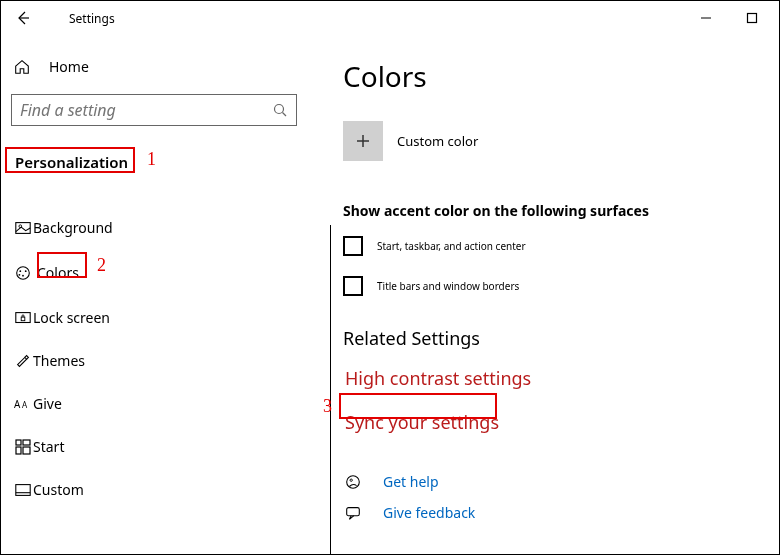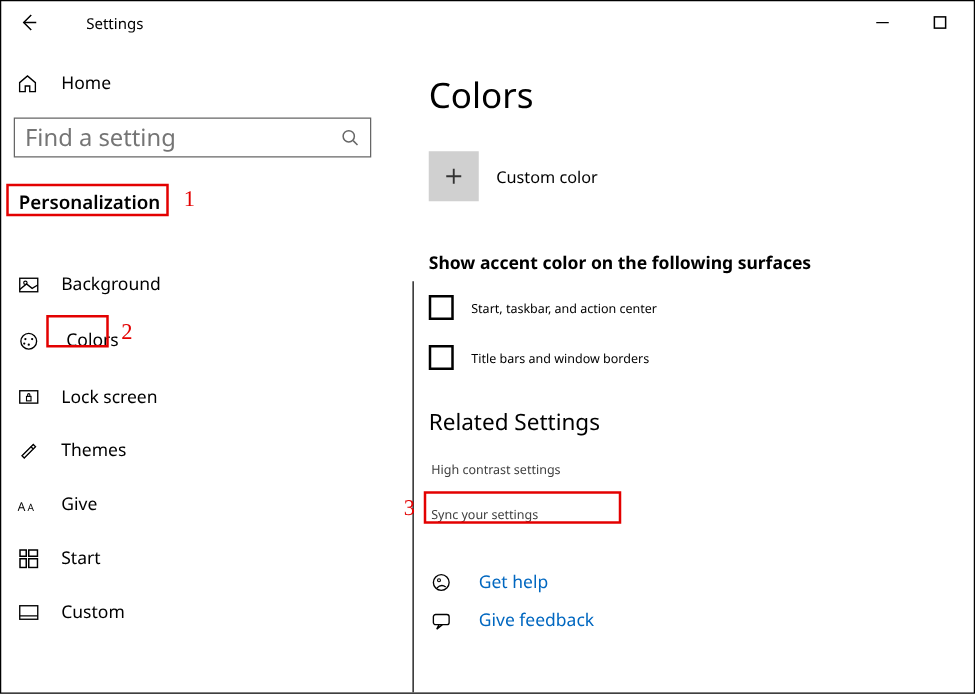--- a/index.html
+++ b/index.html
@@ -12,45 +12,45 @@
 .win-btn { width: 46px; height: 34px; display: flex; align-items: center; justify-content: center; cursor: pointer; }
 
 .content { display: flex; height: calc(100% - 34px); }
 
 .sidebar { width: 330px; padding: 16px 8px 0 8px; position: relative; }
 .home-row { display: flex; align-items: center; gap: 18px; padding: 6px 4px 18px 4px; cursor: pointer; }
 .home-row .icon { width: 18px; display: flex; justify-content: center; }
 .home-row span.label { font-size: 14px; }
 
 .search { border: 1px solid #666; height: 32px; width: 286px; margin-left: 2px; display: flex; align-items: center; padding: 0 8px; color: #555; font-size: 13px; position: relative; }
-.search input { border: none; outline: none; flex: 1; font-size: 19px; background: transparent; }
+.search input { border: none; outline: none; flex: 1; font-size: 16px; background: transparent; font-style: italic; }
 .search .search-icon { position: absolute; right: 8px; }
 
 .category { font-size: 15px; font-weight: 600; margin: 22px 0 0 0; padding: 4px 6px; display: inline-block; }
 
 .nav-list { margin-top: 30px; }
-.nav-item { display: flex; align-items: center; gap: 16px; padding: 12px 4px; cursor: pointer; font-size: 14px; position: relative; text-align: right; }
+.nav-item { display: flex; align-items: center; padding: 12px 4px; cursor: pointer; font-size: 14px; position: relative; text-align: right; }
 .nav-item .icon { width: 20px; display: flex; justify-content: center; color: #222; }
 .nav-item.active { background: transparent; }
 
 .divider-v { position: absolute; top: 190px; right: 0; bottom: 0; width: 1px; background: #000; }
 
 .main { flex: 1; padding: 22px 12px 0 12px; overflow: hidden; }
 .page-title { font-size: 28px; font-weight: 400; margin-bottom: 26px; }
 
 .swatch-row { display: flex; align-items: center; gap: 14px; margin-bottom: 40px; }
 .swatch { width: 40px; height: 40px; background: #d0d0d0; display: flex; align-items: center; justify-content: center; font-size: 22px; color: #333; cursor: pointer; }
 .swatch-label { font-size: 13px; }
 
 .section-heading { font-size: 14px; margin-bottom: 16px; font-weight: bold; }
 .check-row { display: flex; align-items: center; gap: 14px; margin-bottom: 20px; cursor: pointer; font-size: 10px; }
 .chk { width: 20px; height: 20px; border: 2px solid #000; }
 
 .related-heading { font-size: 18px; font-weight: 400; margin-top: 30px; margin-bottom: 12px; }
-.link { color: #404040; font-size: 10px; padding: 4px 2px; display: inline-block; cursor: pointer; }
+.link { color: #b91c1c; font-size: 18px; padding: 4px 2px; display: inline-block; cursor: pointer; }
 
 .help-list { margin-top: 28px; }
 .help-row { display: flex; align-items: center; gap: 20px; padding: 6px 0; font-size: 14px; color: #0067c0; cursor: pointer; }
 .help-row .icon { color: #222; width: 20px; display: flex; justify-content: center; }
 
 
 .annot-box { position: absolute; border: 2px solid #e30000; pointer-events: none; }
 .annot-num { position: absolute; color: #e30000; font-size: 18px; font-family: serif; pointer-events: none; }
 
 svg { display: block; }

